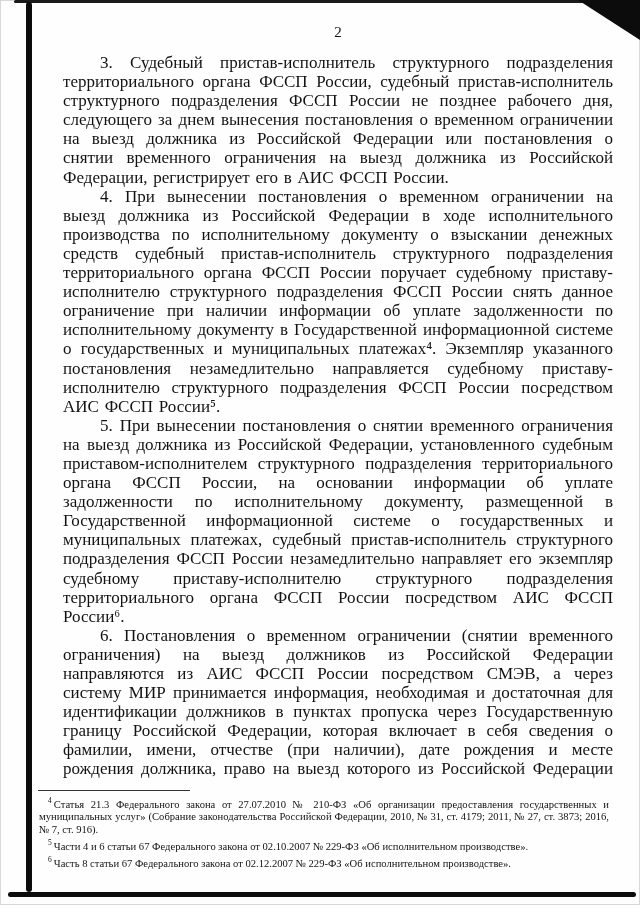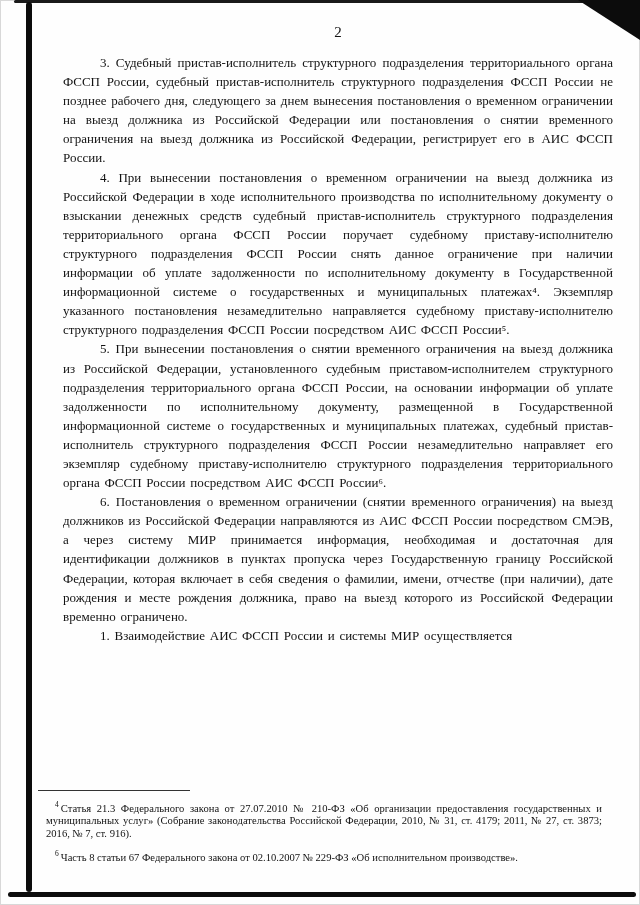--- a/index.html
+++ b/index.html
@@ -67,39 +67,39 @@
     text-align: center;
     font-size: 15px;
     margin-bottom: 12px;
   }
   .paragraphs {
     height: 726px;
     overflow: hidden;
   }
   .para {
     margin: 0;
-    font-size: 13px;
+    font-size: 17px;
     line-height: 19.1px;
     text-align: justify;
     text-indent: 37px;
     word-spacing: 1.5px;
   }
   .footnotes {
     position: absolute;
     left: 38px;
     right: 30px;
     top: 790px;
   }
   .footnote-rule {
     width: 152px;
     border-top: 1px solid #333;
     margin-bottom: 4px;
   }
   .footnote {
-    margin: 8px;
+    margin: 1px;
     font-size: 10.6px;
     line-height: 12.6px;
     text-align: justify;
     text-indent: 9px;
   }
   .footnote sup {
     font-size: 7.5px;
     margin-right: 2px;
   }
 </style>
@@ -121,16 +121,17 @@
       <p class="para">4. При вынесении постановления о временном ограничении на выезд должника из Российской Федерации в ходе исполнительного производства по исполнительному документу о взыскании денежных средств судебный пристав-исполнитель структурного подразделения территориального органа ФССП России поручает судебному приставу-исполнителю структурного подразделения ФССП России снять данное ограничение при наличии информации об уплате задолженности по исполнительному документу в Государственной информационной системе о государственных и муниципальных платежах⁴. Экземпляр указанного постановления незамедлительно направляется судебному приставу-исполнителю структурного подразделения ФССП России посредством АИС ФССП России⁵.</p>
       <p class="para">5. При вынесении постановления о снятии временного ограничения на выезд должника из Российской Федерации, установленного судебным приставом-исполнителем структурного подразделения территориального органа ФССП России, на основании информации об уплате задолженности по исполнительному документу, размещенной в Государственной информационной системе о государственных и муниципальных платежах, судебный пристав-исполнитель структурного подразделения ФССП России незамедлительно направляет его экземпляр судебному приставу-исполнителю структурного подразделения территориального органа ФССП России посредством АИС ФССП России⁶.</p>
       <p class="para">6. Постановления о временном ограничении (снятии временного ограничения) на выезд должников из Российской Федерации направляются из АИС ФССП России посредством СМЭВ, а через систему МИР принимается информация, необходимая и достаточная для идентификации должников в пунктах пропуска через Государственную границу Российской Федерации, которая включает в себя сведения о фамилии, имени, отчестве (при наличии), дате рождения и месте рождения должника, право на выезд которого из Российской Федерации временно ограничено.</p>
       <p class="para">1. Взаимодействие АИС ФССП России и системы МИР осуществляется</p>
     </div>
   </div>
 
   <div class="footnotes">
     <div class="footnote-rule"></div>
     <p class="footnote"><sup>4</sup><span>Статья 21.3 Федерального закона от 27.07.2010 № 210-ФЗ «Об организации предоставления государственных и муниципальных услуг» (Собрание законодательства Российской Федерации, 2010, № 31, ст. 4179; 2011, № 27, ст. 3873; 2016, № 7, ст. 916).</span></p>
-    <p class="footnote"><sup>6</sup><span>Часть 8 статьи 67 Федерального закона от 02.10.2007 № 229-ФЗ «Об исполнительном производстве».</span></p>
+    <p class="footnote"><sup>5</sup><span>Части 4 и 6 статьи 67 Федерального закона от 02.10.2007 № 229-ФЗ «Об исполнительном производстве».</span></p>
+    <p class="footnote"><sup>6</sup><span>Часть 8 статьи 67 Федерального закона от 02.12.2007 № 229-ФЗ «Об исполнительном производстве».</span></p>
   </div>
 
 </div>
 
 </body></html>

